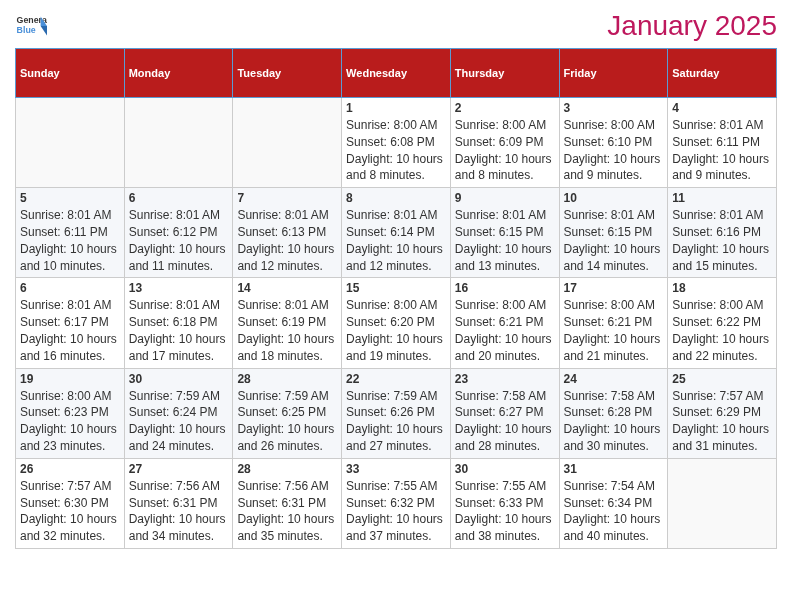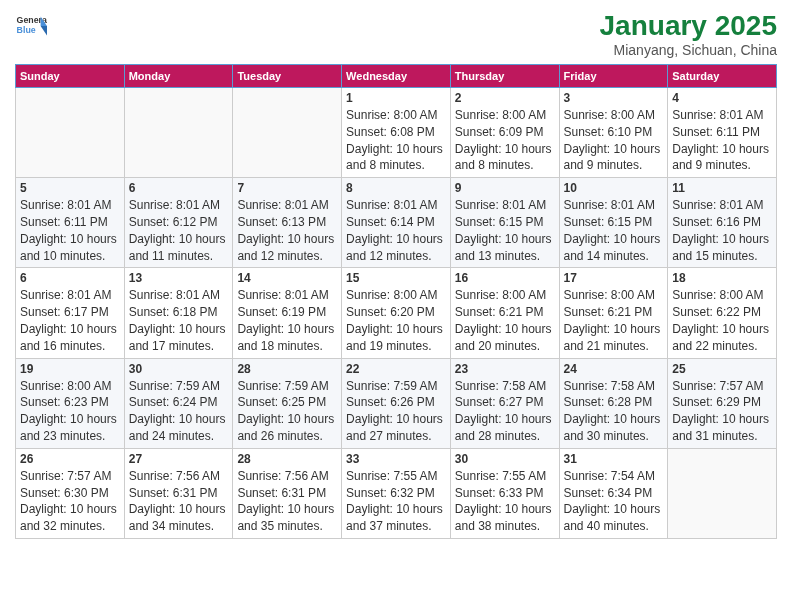--- a/index.html
+++ b/index.html
@@ -29,38 +29,38 @@
     }
     .logo-icon {
       width: 32px;
       height: 32px;
     }
     .title-block {
       text-align: right;
     }
     .month-title {
       font-size: 28px;
-      font-weight: bold;
-      color: #15803d;
+      font-weight: normal;
+      color: #be185d;
     }
     .location {
       font-size: 14px;
       color: #555;
     }
     .calendar-table {
       width: 100%;
       border-collapse: collapse;
       table-layout: fixed;
     }
     .calendar-table th {
-      background: #be185d;
+      background: #b91c1c;
       color: #fff;
       font-size: 11px;
       font-weight: bold;
-      padding: 5px 4px;
+      padding: 18px 4px;
       text-align: left;
       border: 1px solid #5a9bd4;
     }
     .calendar-table td {
       border: 1px solid #ccc;
       vertical-align: top;
       padding: 3px 4px;
       height: 78px;
       background: #fff;
       font-size: 9.5px;
@@ -95,21 +95,20 @@
         <rect x="0" y="0" width="40" height="40" fill="none"></rect>
         <text x="2" y="16" font-size="11" font-weight="bold" fill="#333" font-family="Arial">General</text>
         <text x="2" y="29" font-size="11" font-weight="bold" fill="#4a90d9" font-family="Arial">Blue</text>
 
         <polygon points="32,8 40,20 32,20" fill="#4a90d9"></polygon>
         <polygon points="32,20 40,20 40,32" fill="#2a6aaf"></polygon>
       </svg>
     </div>
     <div class="title-block">
       <div class="month-title">January 2025</div>
-      <div class="location">Mianyang, Sichuan, China</div>
     </div>
   </div>
 
   <table class="calendar-table">
     <thead>
       <tr>
       <th>Sunday</th>
           <th>Monday</th>
           <th>Tuesday</th>
           <th>Wednesday</th>

